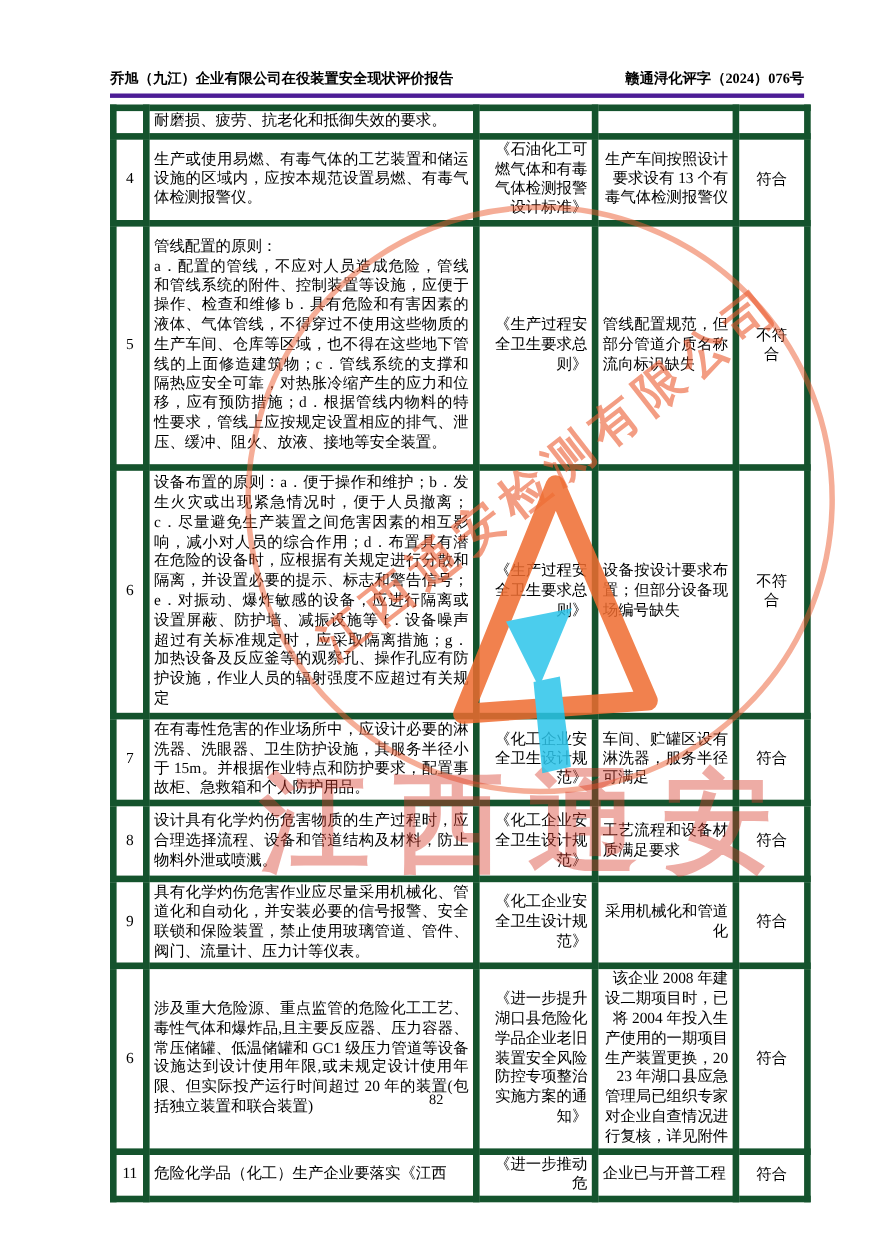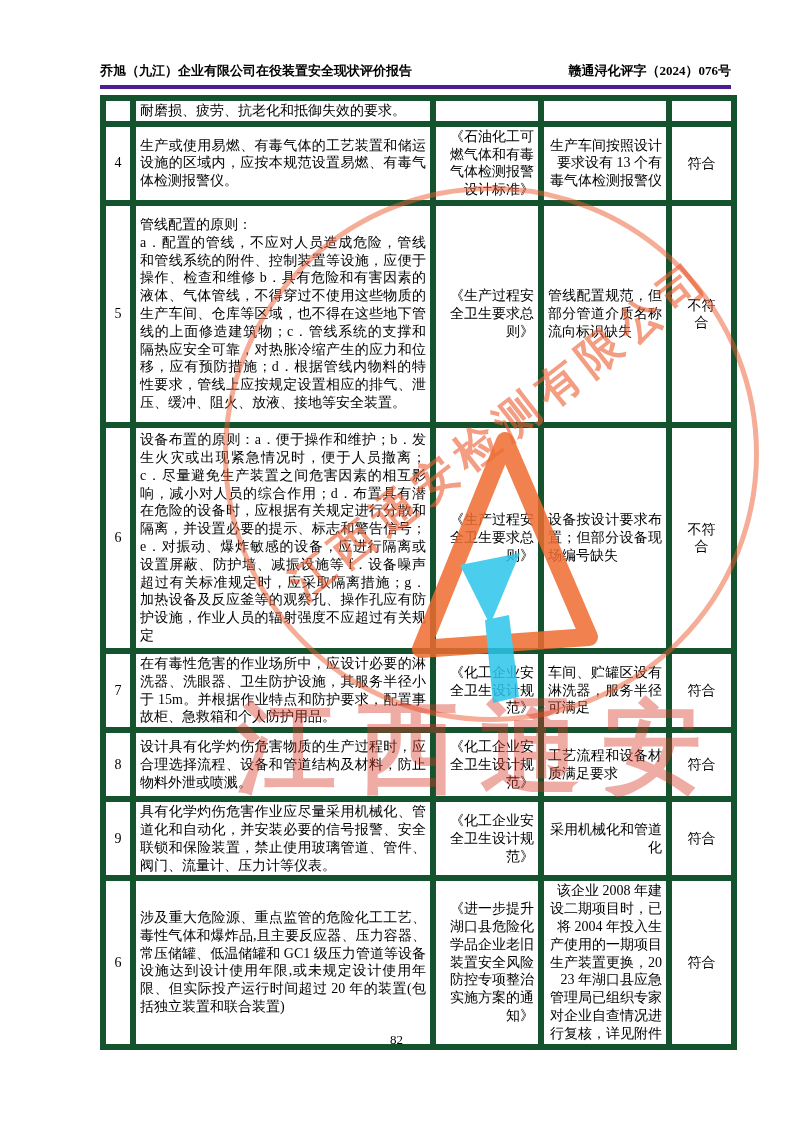--- a/index.html
+++ b/index.html
@@ -46,21 +46,21 @@
   tr.rh2 { height:222px; }
   tr.rh3 { height:226px; }
   tr.rh4 { height:72px; }
   tr.rh5 { height:69px; }
   tr.rh6 { height:72px; }
   tr.rh7 { height:168px; }
   tr.rh8 { height:30px; }
 
   
   .footer {
-    position:absolute; left:0; top:1032px; width:793px;
+    position:absolute; left:0; top:992px; width:793px;
     text-align:center; font-size:13px;
   }
 
   
   .wm { position:absolute; pointer-events:none; z-index:5; }
   .stamp-circle {
     left:223px; top:186px; width:536px; height:536px;
     border:5px solid rgba(235,92,48,0.5);
     border-radius:50%;
   }
@@ -147,20 +147,27 @@
       <td class="finding center">采用机械化和管道化</td>
       <td class="status">符合</td>
     </tr>
     <tr class="rh7">
       <td class="num">6</td>
       <td class="content">涉及重大危险源、重点监管的危险化工工艺、毒性气体和爆炸品,且主要反应器、压力容器、常压储罐、低温储罐和 GC1 级压力管道等设备设施达到设计使用年限,或未规定设计使用年限、但实际投产运行时间超过 20 年的装置(包括独立装置和联合装置)</td>
       <td class="standard">《进一步提升湖口县危险化学品企业老旧装置安全风险防控专项整治实施方案的通知》</td>
       <td class="finding center">该企业 2008 年建设二期项目时，已将 2004 年投入生产使用的一期项目生产装置更换，2023 年湖口县应急管理局已组织专家对企业自查情况进行复核，详见附件</td>
       <td class="status">符合</td>
     </tr>
+    <tr class="rh8">
+      <td class="num">11</td>
+      <td class="content">危险化学品（化工）生产企业要落实《江西</td>
+      <td class="standard">《进一步推动危</td>
+      <td class="finding">企业已与开普工程</td>
+      <td class="status">符合</td>
+    </tr>
   </tbody>
 </table>
 
 <div class="wm stamp-circle"></div>
 <div class="wm diag-text">江西通安检测有限公司</div>
 <div class="wm big-red-text">江西通安</div>
 <svg class="wm logo-mark" viewBox="0 0 200 290" xmlns="http://www.w3.org/2000/svg">
   <path d="M100 16 L16 224 L184 212 Z" fill="none" stroke="#ef6c30" stroke-width="18" stroke-linejoin="round"></path>
   <polygon points="55,140 115,128 85,200" fill="#2cc5ea"></polygon>
   <polygon points="80,195 104,190 114,272 88,278" fill="#2cc5ea"></polygon>

